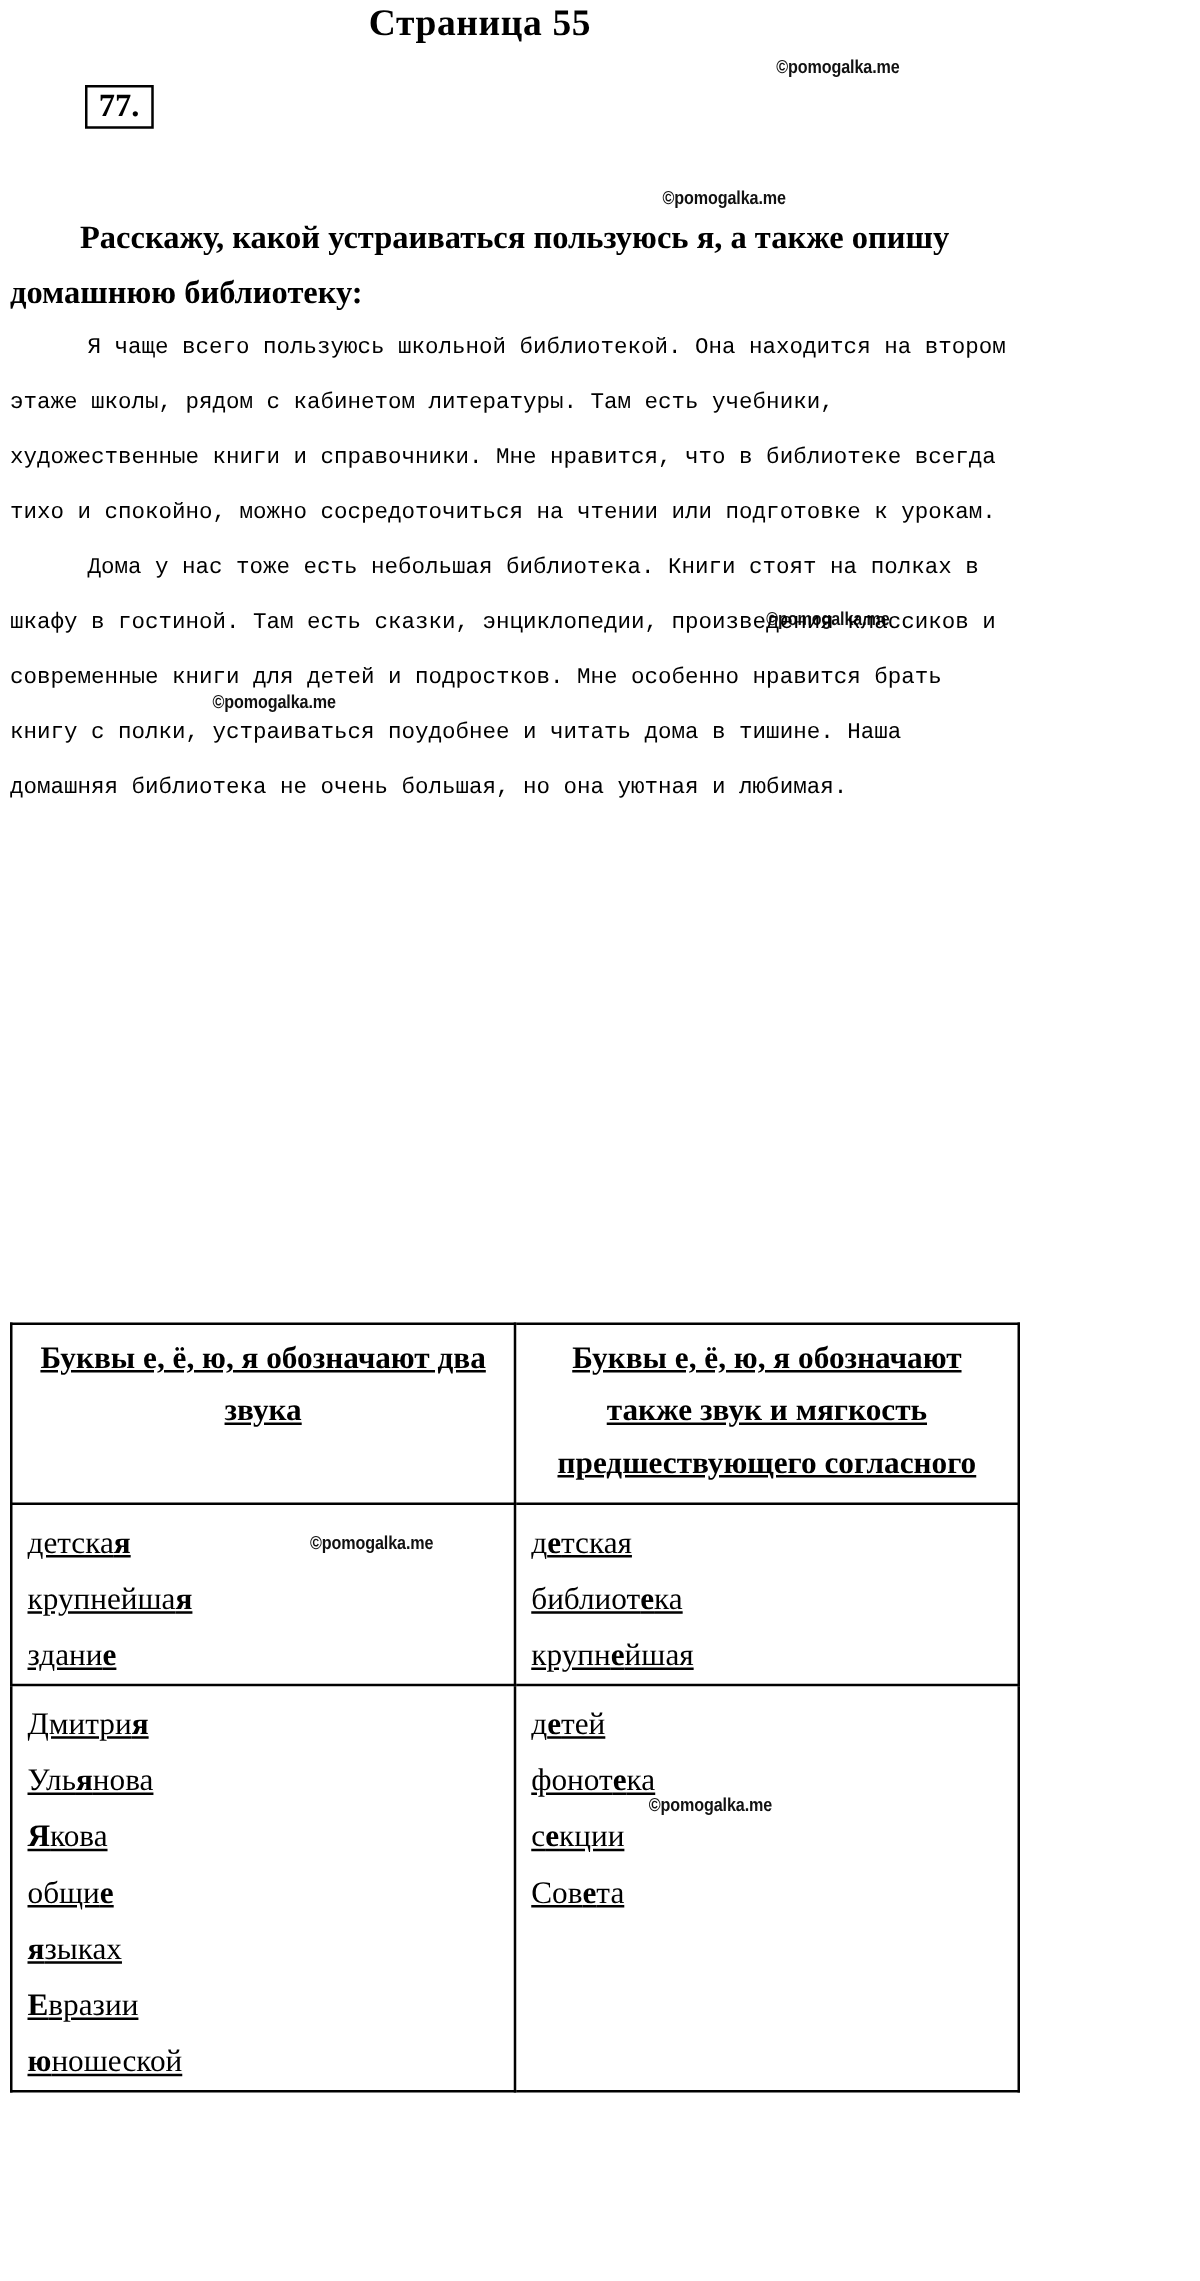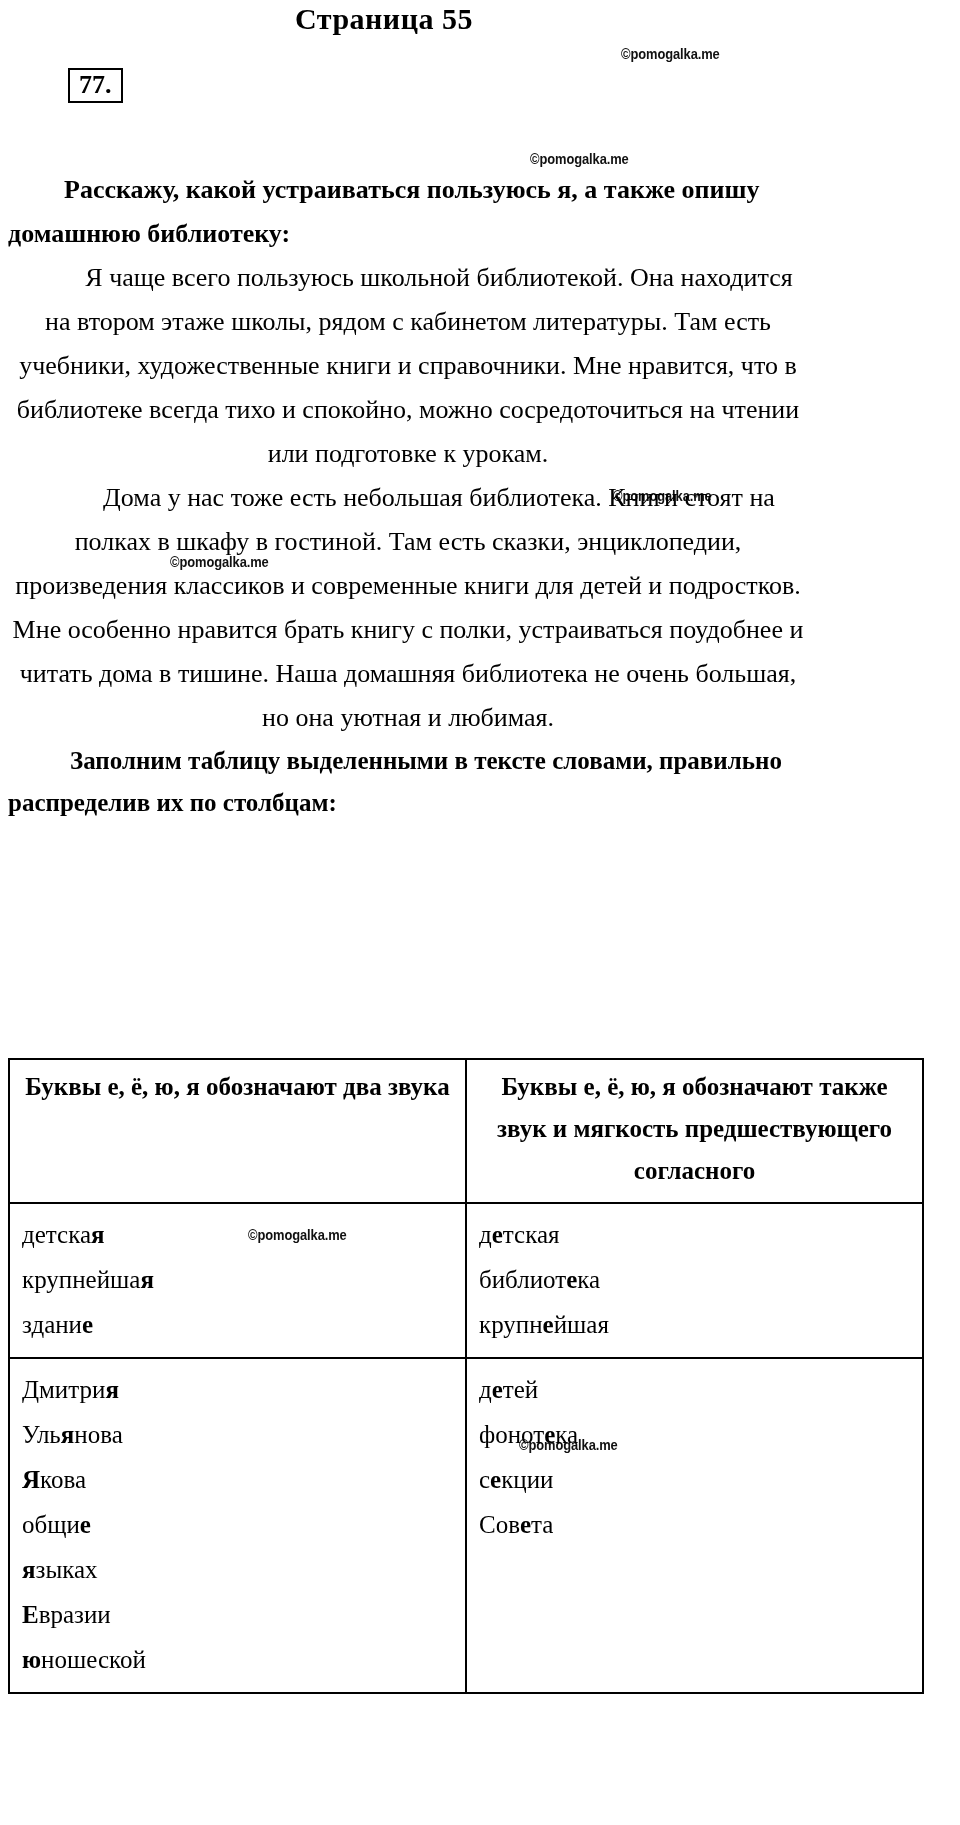--- a/index.html
+++ b/index.html
@@ -66,63 +66,64 @@
   p.bold-prompt {
     font-family: "Liberation Serif", serif;
     font-weight: bold;
     font-size: 26px;
     line-height: 44px;
     margin: 0;
     text-indent: 56px;
     text-align: left;
   }
   p.body {
-    font-family: Liberation Serif, serif;
-    font-size: 26px;
+    font-family: Liberation Mono, monospace;
+    font-size: 18px;
     line-height: 44px;
     margin: 0;
     text-indent: 62px;
-    text-align: center;
+    text-align: left;
   }
   p.bold-task {
     font-family: "Liberation Serif", serif;
     font-weight: bold;
     font-size: 25px;
     line-height: 42px;
     margin: 0;
     text-indent: 62px;
   }
 
   
   table.wordtable {
     position: absolute;
     top: 1058px;
     left: 8px;
-    width: 916px;
+    width: 808px;
     border-collapse: collapse;
     table-layout: fixed;
+    text-decoration: underline;
   }
   table.wordtable td {
     border: 2px solid #000;
     vertical-align: top;
     padding: 0;
   }
   table.wordtable td.hd {
     text-align: center;
     font-family: "Liberation Serif", serif;
     font-weight: bold;
     font-size: 25px;
     line-height: 42px;
     padding: 6px 10px 10px 10px;
   }
   table.wordtable td.cell {
     font-family: "Liberation Serif", serif;
     font-size: 25px;
     line-height: 45px;
-    padding: 8px 10px 10px 12px;
+    padding: 8px 10px 0 12px;
   }
   .wordlist div { white-space: nowrap; }
   .wordlist b { font-weight: bold; }
 </style>
 </head>
 <body>
 
 <div class="page-title">Страница 55</div>
 
 <div class="ex-box">77.</div>
@@ -133,21 +134,20 @@
     <div class="wm" style="left: 613px; top: 487px;">©pomogalka.me</div>
     <div class="wm" style="left: 170px; top: 553px;">©pomogalka.me</div>
     <div class="wm" style="left: 248px; top: 1226px;">©pomogalka.me</div>
     <div class="wm" style="left: 519px; top: 1436px;">©pomogalka.me</div>
   </div>
 
 <div class="content">
   <p class="bold-prompt">Расскажу, какой устраиваться пользуюсь я, а также опишу домашнюю библиотеку:</p>
   <p class="body">Я чаще всего пользуюсь школьной библиотекой. Она находится на втором этаже школы, рядом с кабинетом литературы. Там есть учебники, художественные книги и справочники. Мне нравится, что в библиотеке всегда тихо и спокойно, можно сосредоточиться на чтении или подготовке к урокам.</p>
   <p class="body">Дома у нас тоже есть небольшая библиотека. Книги стоят на полках в шкафу в гостиной. Там есть сказки, энциклопедии, произведения классиков и современные книги для детей и подростков. Мне особенно нравится брать книгу с полки, устраиваться поудобнее и читать дома в тишине. Наша домашняя библиотека не очень большая, но она уютная и любимая.</p>
-  <p class="bold-task">Заполним таблицу выделенными в тексте словами, правильно распределив их по столбцам:</p>
 </div>
 
 <table class="wordtable">
   <tbody id="table-body">
       <tr>
         <td class="hd">Буквы е, ё, ю, я обозначают два звука</td>
         <td class="hd">Буквы е, ё, ю, я обозначают также звук и мягкость предшествующего согласного</td>
       </tr>
       <tr>
         <td class="cell">

